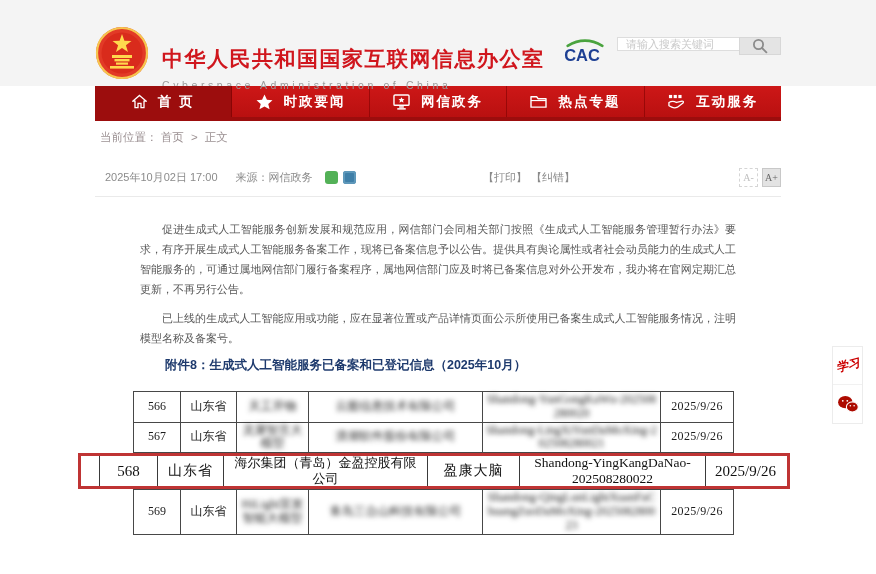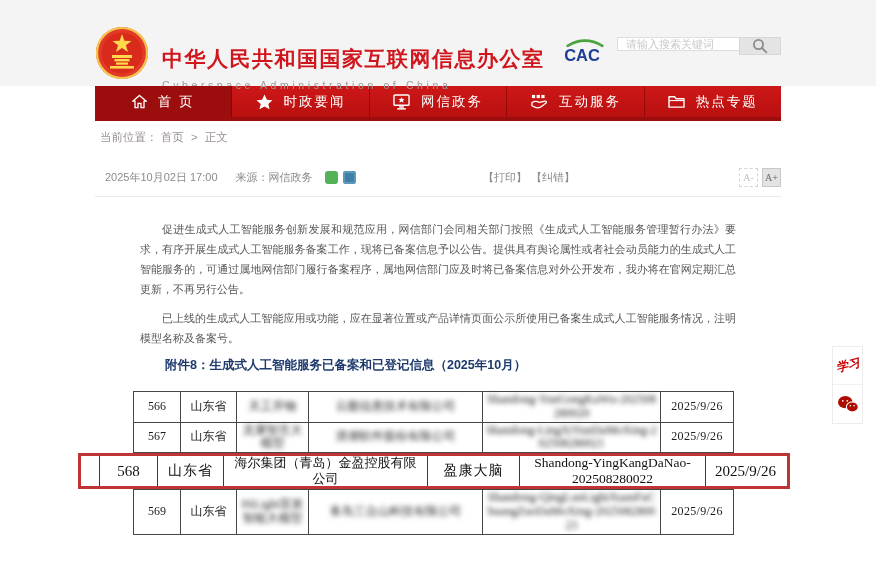--- a/index.html
+++ b/index.html
@@ -14,21 +14,21 @@
   .site-subtitle { font-size:10.5px; color:#9b9b9b; letter-spacing:3.6px; margin-top:6px; white-space:nowrap; }
   .search-area { margin-left:auto; display:flex; align-items:center; margin-top:-4px; }
   .cac-logo { margin-right:6px; }
   .search-box { display:flex; align-items:flex-start; height:29px; }
   .search-input { width:122px; border:1px solid #ddd; border-right:none; background:#fff; padding:0 8px; font-size:11px; color:#777; outline:none; }
   .search-input::placeholder { color:#c9c9c9; }
   .search-btn { width:42px; background:#e4e4e4; border:1px solid #d7d7d7; display:flex; align-items:center; justify-content:center; cursor:pointer; }
 
   
   .nav { width:686px; margin-left:95px; height:31px; display:flex; background:linear-gradient(#cd1717,#b91010); }
-  .nav-item { flex:1 1 0; display:flex; align-items:center; justify-content:center; gap:11px; color:#fff; font-size:13.5px; font-weight:normal; letter-spacing:2px; border-right:1px solid rgba(120,0,0,.55); cursor:pointer; }
+  .nav-item { flex:1 1 0; display:flex; align-items:center; justify-content:center; gap:11px; color:#fff; font-size:13.5px; font-weight:bold; letter-spacing:2px; border-right:1px solid rgba(120,0,0,.55); cursor:pointer; }
   .nav-item:last-child { border-right:none; }
   .nav-item.active { background:#9c0d0d; }
   .nav-strip { width:686px; margin-left:95px; height:4px; background:#9c0d0d; }
 
   
   .breadcrumb { margin-left:100px; padding:9px 0 7px; font-size:11.5px; color:#9c9193; filter:blur(.35px); }
   .breadcrumb a { color:#9c9193; text-decoration:none; cursor:pointer; }
   .breadcrumb .sep { margin:0 4px; }
 
   
@@ -132,34 +132,34 @@
   <div class="nav-item">
     <svg width="17" height="16" viewBox="0 0 18 17">
       <rect x="1" y="1" width="16" height="11" rx="1.2" fill="none" stroke="#fff" stroke-width="1.5"></rect>
       <polygon points="9,3.4 10,5.4 12.2,5.6 10.6,7 11.1,9.2 9,8 6.9,9.2 7.4,7 5.8,5.6 8,5.4" fill="#fff"></polygon>
       <rect x="6.5" y="13" width="5" height="1.6" fill="#fff"></rect>
       <rect x="4.5" y="15" width="9" height="1.6" fill="#fff"></rect>
     </svg>
     <span>网信政务</span>
   </div>
   <div class="nav-item">
+    <svg width="17" height="15" viewBox="0 0 18 16">
+      <path d="M1 3 H7 L8.6 5 H17 V14 H1 Z" fill="none" stroke="#fff" stroke-width="1.5" stroke-linejoin="round"></path>
+      <path d="M1 7 H17" stroke="#fff" stroke-width="1.2"></path>
+    </svg>
+    <span>热点专题</span>
+  </div>
+  <div class="nav-item">
     <svg width="18" height="16" viewBox="0 0 19 17">
       <rect x="2" y="1" width="3.4" height="3.4" fill="#fff"></rect>
       <rect x="7" y="1" width="3.4" height="3.4" fill="#fff"></rect>
       <rect x="12" y="1" width="3.4" height="3.4" fill="#fff"></rect>
       <path d="M2 9 Q6 6.5 10 9 L16 7.5 Q18 7.5 17 9.5 L11 14 Q8 15.5 5 14 L2 12.5 Z" fill="none" stroke="#fff" stroke-width="1.4" stroke-linejoin="round"></path>
     </svg>
     <span>互动服务</span>
-  </div>
-  <div class="nav-item">
-    <svg width="17" height="15" viewBox="0 0 18 16">
-      <path d="M1 3 H7 L8.6 5 H17 V14 H1 Z" fill="none" stroke="#fff" stroke-width="1.5" stroke-linejoin="round"></path>
-      <path d="M1 7 H17" stroke="#fff" stroke-width="1.2"></path>
-    </svg>
-    <span>热点专题</span>
   </div>
 </div>
 <div class="nav-strip"></div>
 
 <div class="breadcrumb">
   <span>当前位置：</span>
   <a>首页</a>
   <span class="sep">&gt;</span>
   <span>正文</span>
 </div>

